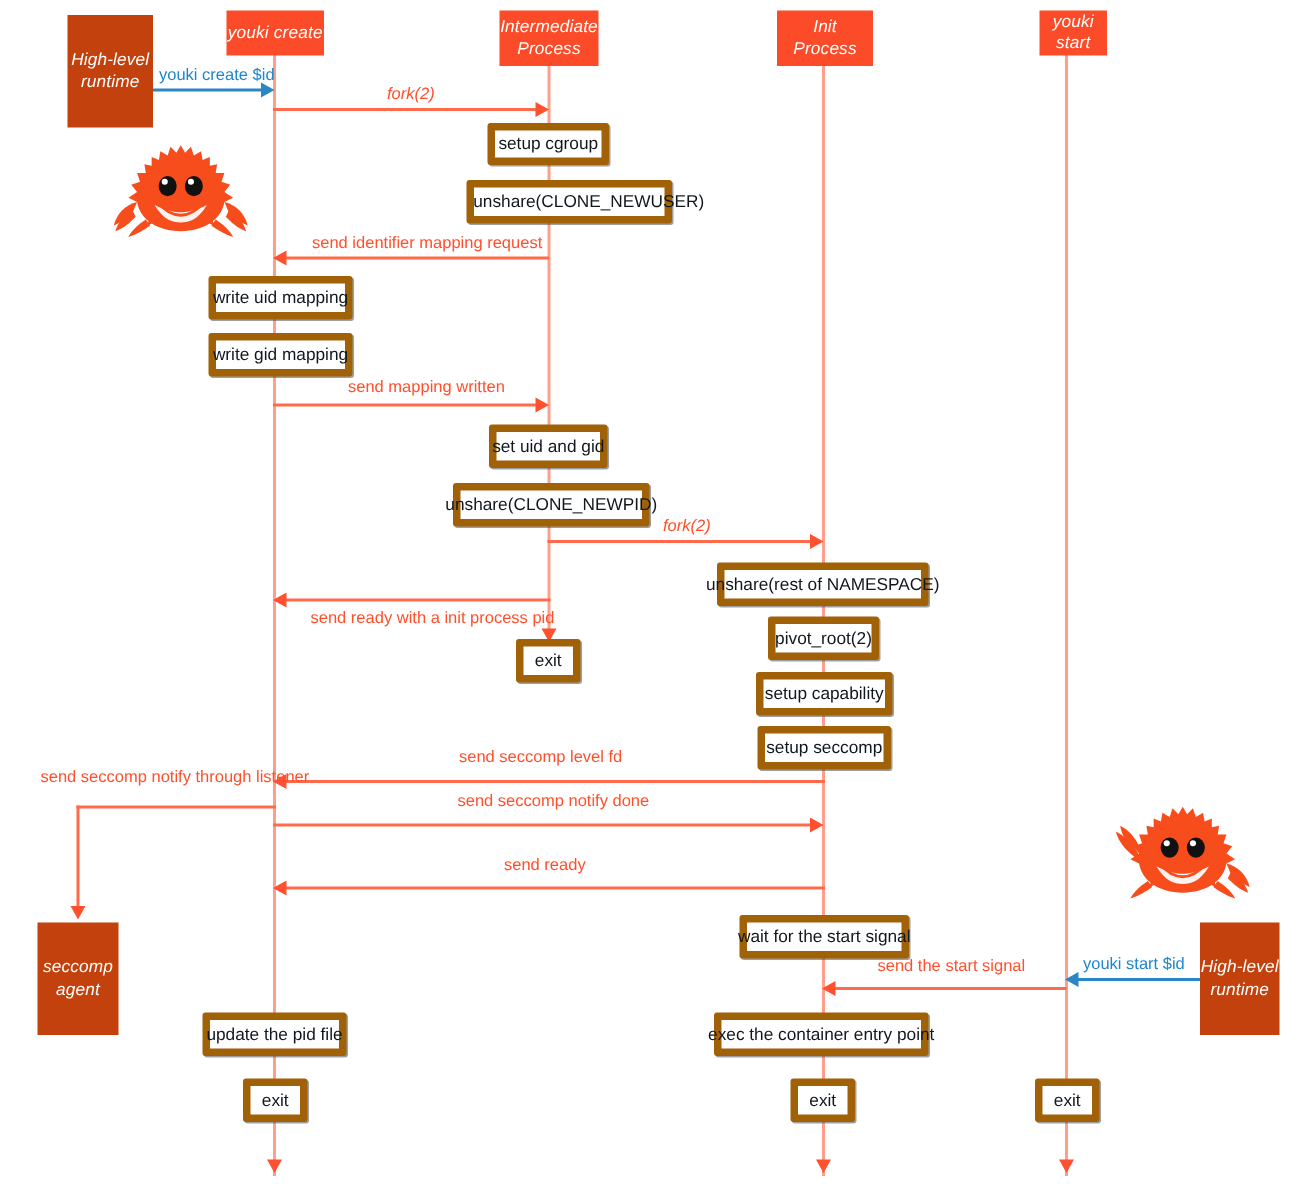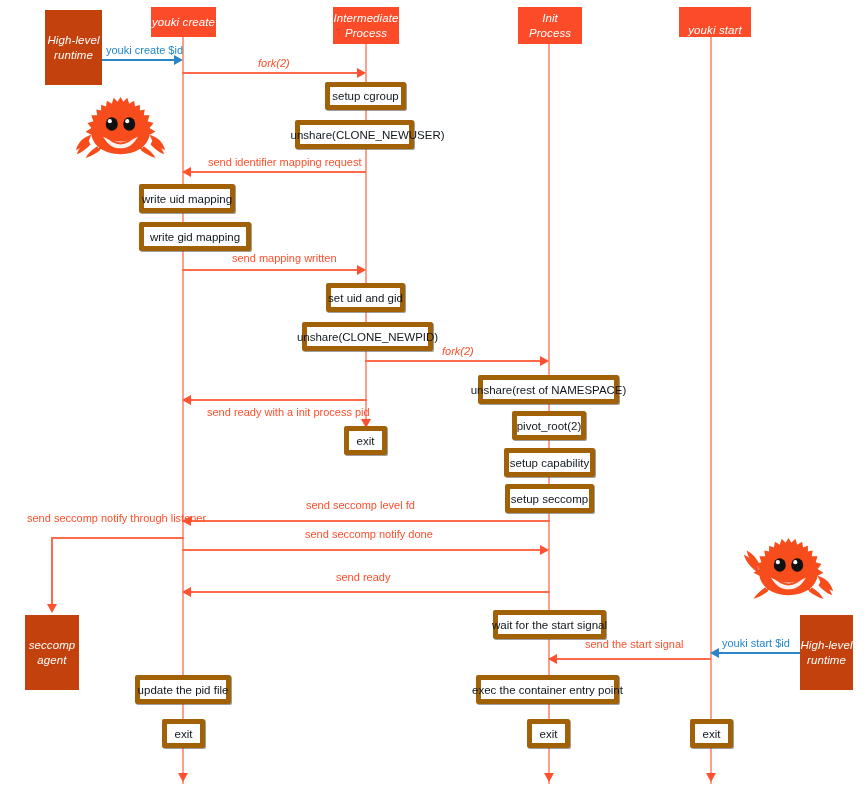--- a/index.html
+++ b/index.html
@@ -138,21 +138,21 @@
     </div>
   </div>
 
   <div class="actor-box red" style="left:518px; top:7px; width:64px; height:37px;">
     <div>
       <div>Init</div>
       <div>Process</div>
     </div>
   </div>
 
-  <div class="actor-box red" style="left:679px; top:7px; width:72px; height:30px;align-items:flex-end;">
+  <div class="actor-box red" style="left:693px; top:7px; width:45px; height:30px;">
     <div>
       <div>youki start</div>
     </div>
   </div>
 
   <div class="actor-box blue" style="left:25px; top:615px; width:54px; height:75px;">
     <div>
       <div>seccomp</div>
       <div>agent</div>
     </div>
@@ -168,29 +168,29 @@
   <div class="msg-label blue" style="left:106px; top:44px;">youki create $id</div>
   <div class="msg-line blue" style="left:102px; top:59px; width:74px;"></div>
   <div class="arrow-head right blue" style="left:174px; top:55px;"></div>
 
   <div class="msg-label italic" style="left:258px; top:57px;">fork(2)</div>
   <div class="msg-line" style="left:182px; top:72px; width:177px;"></div>
   <div class="arrow-head right" style="left:357px; top:68px;"></div>
 
   <div class="act" style="left:325px; top:82px; width:81px; height:28px;">setup cgroup</div>
 
-  <div class="act" style="left:295px; top:120px; width:119px; height:29px;padding-left:34px;">unshare(CLONE_NEWUSER)</div>
+  <div class="act" style="left:311px; top:120px; width:137px; height:29px;padding-left:34px;">unshare(CLONE_NEWUSER)</div>
 
   <div class="msg-label" style="left:208px; top:156px;">send identifier mapping request</div>
   <div class="msg-line" style="left:190px; top:171px; width:176px;"></div>
   <div class="arrow-head left" style="left:182px; top:167px;"></div>
 
   <div class="act" style="left:139px; top:184px; width:96px; height:29px;">write uid mapping</div>
 
-  <div class="act" style="left:139px; top:222px; width:112px; height:29px;">write gid mapping</div>
+  <div class="act" style="left:139px; top:222px; width:96px; height:29px;">write gid mapping</div>
 
   <div class="msg-label" style="left:232px; top:252px;">send mapping written</div>
   <div class="msg-line" style="left:182px; top:269px; width:177px;"></div>
   <div class="arrow-head right" style="left:357px; top:265px;"></div>
 
   <div class="act" style="left:326px; top:283px; width:79px; height:29px;">set uid and gid</div>
 
   <div class="act" style="left:302px; top:322px; width:131px; height:29px;">unshare(CLONE_NEWPID)</div>
 
   <div class="msg-label italic" style="left:442px; top:345px;">fork(2)</div>

